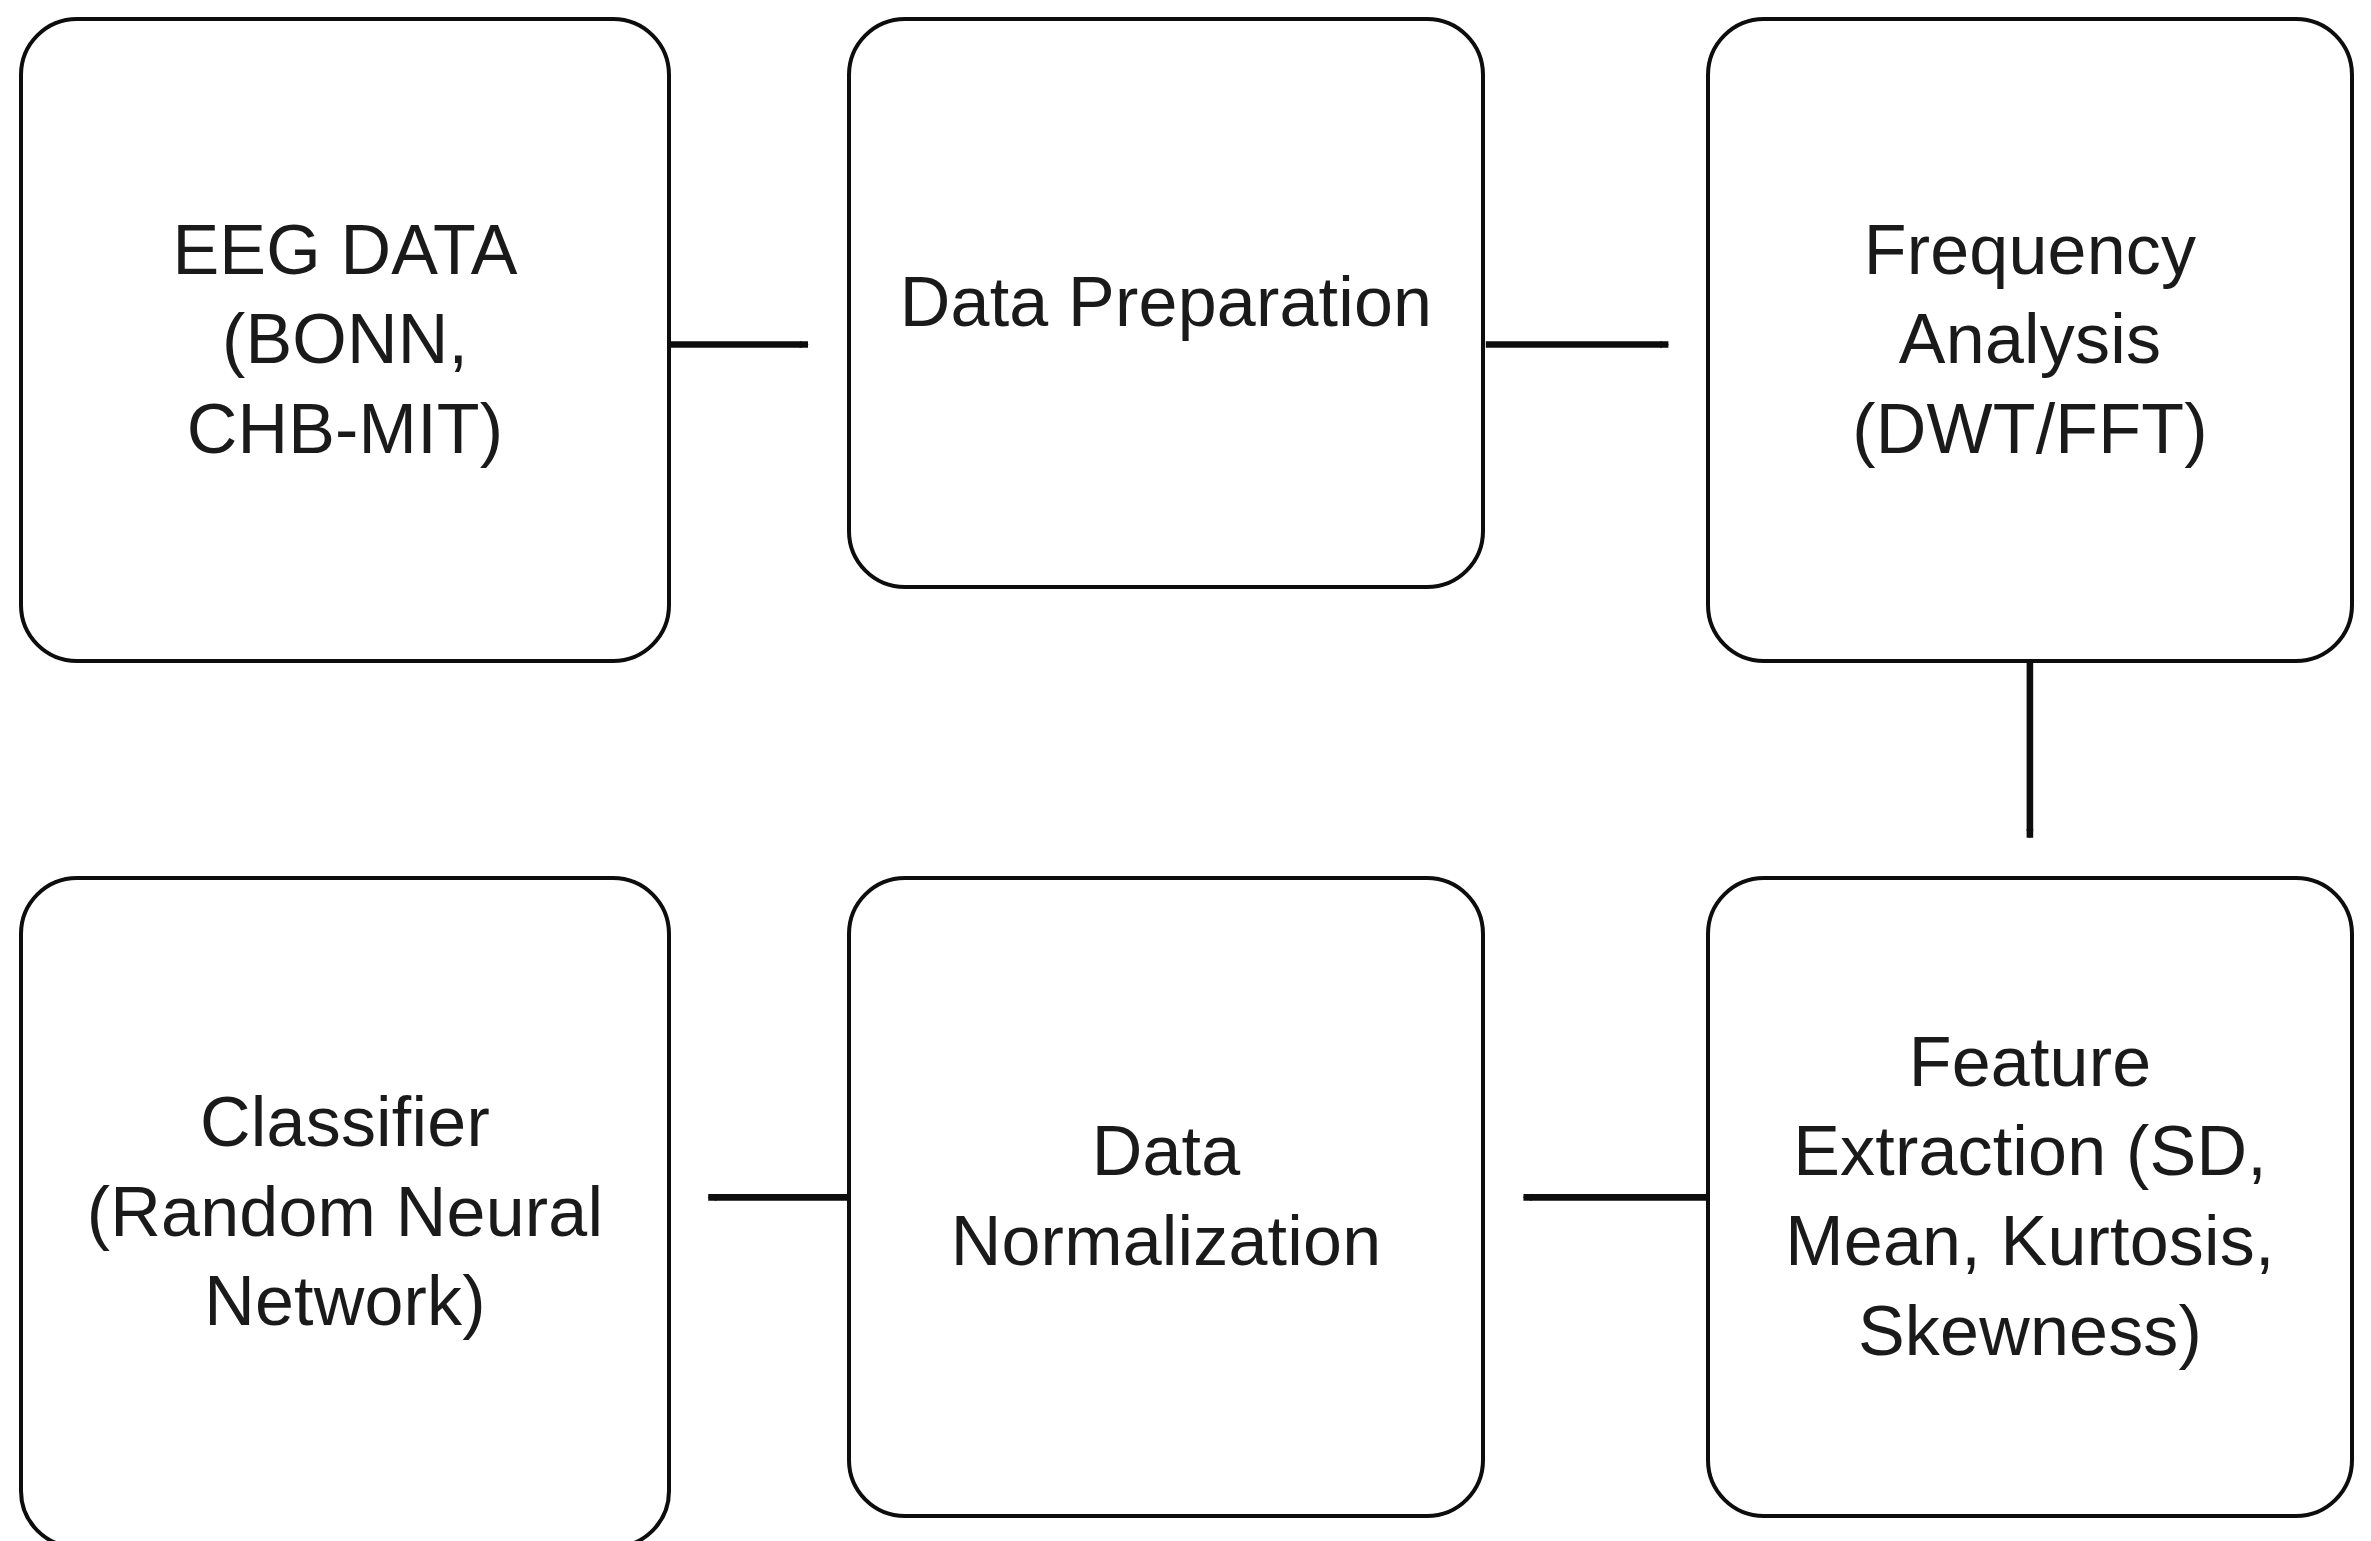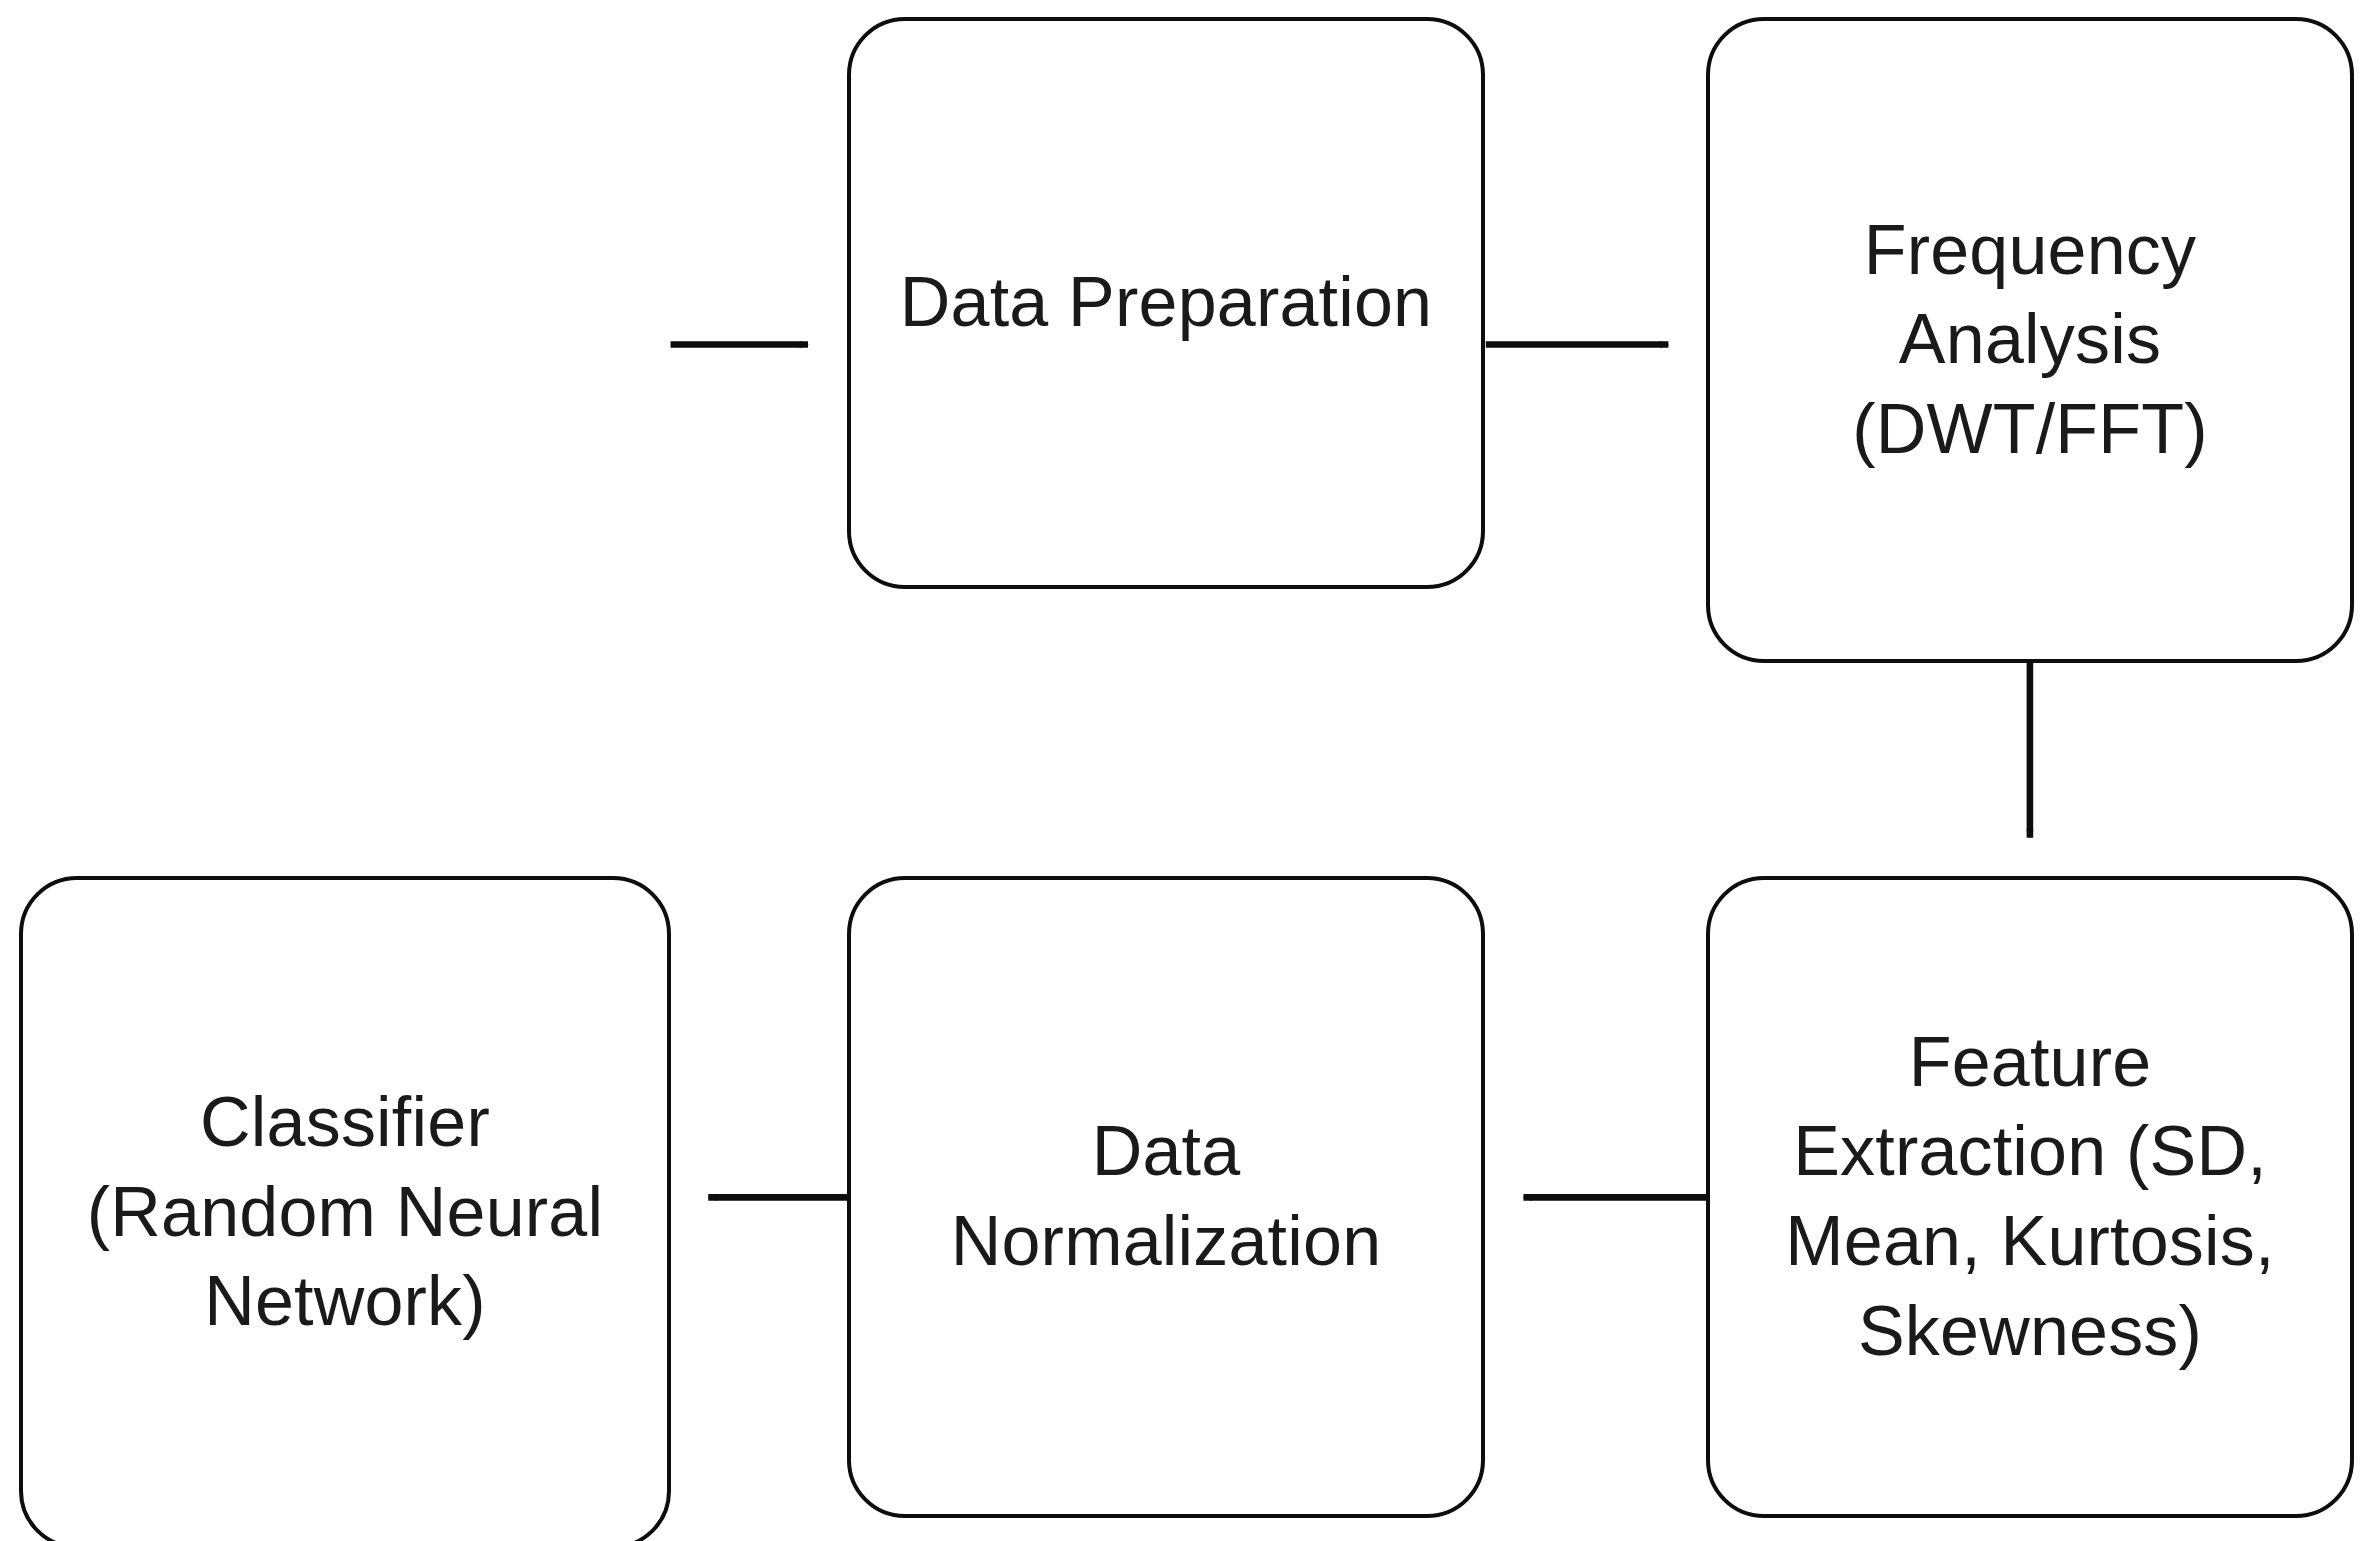--- a/index.html
+++ b/index.html
@@ -78,20 +78,25 @@
 
     <g>
       <line x1="1812" y1="1272" x2="1618" y2="1272" stroke="#0d0d0d" stroke-width="7" marker-end="url(#arrow-r)"></line>
     </g>
 
     <g>
       <line x1="900" y1="1272" x2="752" y2="1272" stroke="#0d0d0d" stroke-width="7" marker-end="url(#arrow-r)"></line>
     </g>
   </svg>
 
+  <div class="node" id="node-eeg-data">
+    <span class="node-label">EEG DATA
+(BONN,
+CHB-MIT)</span>
+  </div>
 
   <div class="node" id="node-data-prep">
     <span class="node-label">Data Preparation</span>
   </div>
 
   <div class="node" id="node-feature-extr">
     <span class="node-label">Feature
 Extraction (SD,
 Mean, Kurtosis,
 Skewness)</span>

